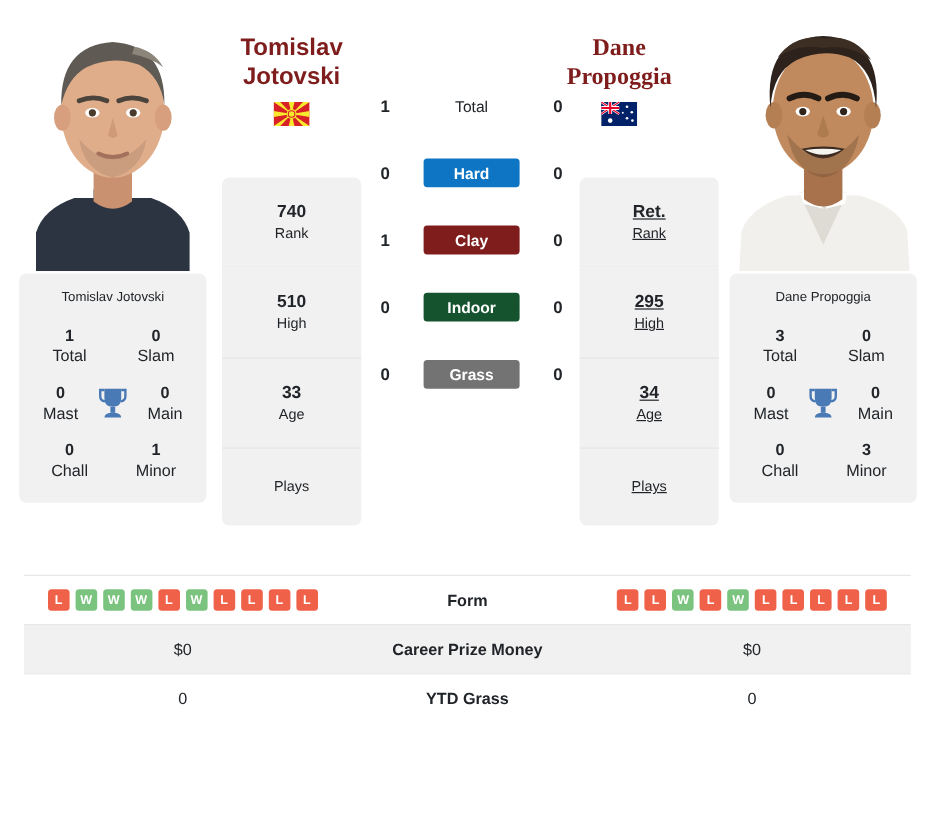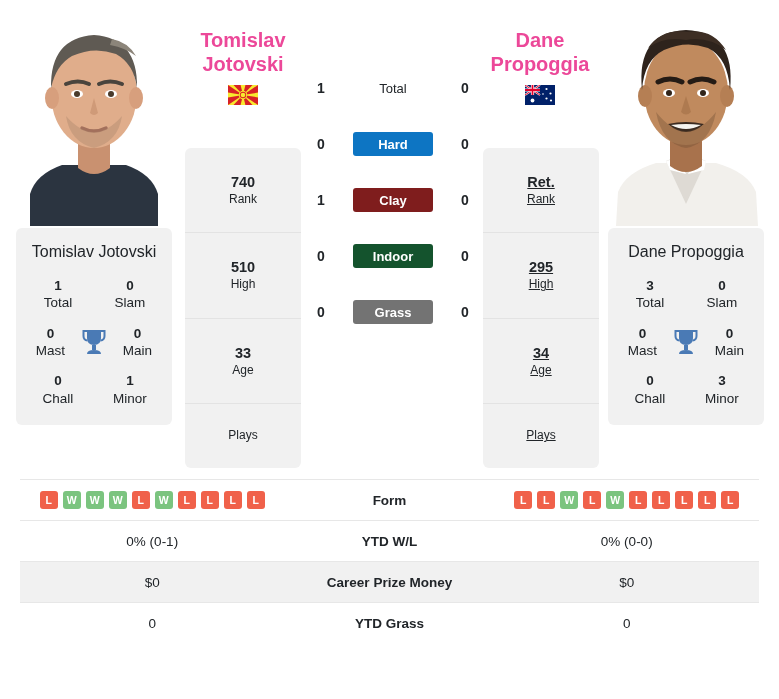--- a/index.html
+++ b/index.html
@@ -37,21 +37,21 @@
 
   .outer-card {
     margin-top: 2px;
     width: 156px;
     background: #f1f1f1;
     border-radius: 6px;
     padding: 10px 0 14px 0;
   }
   .outer-card .pname {
     text-align: center;
-    font-size: 16px;
+    font-size: 11px;
     color: #212529;
     padding: 4px 2px 2px 2px;
     line-height: 1.2;
   }
   .trio {
     display: flex;
     align-items: center;
     justify-content: space-between;
     padding: 9px 6px 4px 6px;
   }
@@ -79,44 +79,44 @@
     position: absolute;
     top: 148px;
     width: 116px;
   }
   .inner-col.left  { left: 185px; }
   .inner-col.right { left: 483px; text-decoration: underline; }
 
   .inner-box {
     background: #f1f1f1;
     text-align: center;
-    padding: 25px 4px;
+    padding: 20px 4px;
     line-height: 1.3;
     border-bottom: 1px solid #e3e3e3;
   }
   .inner-box:first-child { border-radius: 6px 6px 0 0; }
   .inner-box:last-child  { border-radius: 0 0 6px 6px; border-bottom: none; }
   .inner-box .num { font-size: 14.5px; font-weight: bold; display: block; }
   .inner-box .lbl { font-size: 12px; display: block; }
   .inner-box.plays { padding: 24px 4px; }
 
   
   .name-block {
     position: absolute;
     top: 28px;
     width: 150px;
     text-align: center;
   }
   .name-block.left  { left: 168px; }
-  .name-block.right { left: 465px; }
+  .name-block.right { left: 441px; font-family: Liberation Serif, serif; }
   .name-block .nm {
     font-size: 20px;
     font-weight: bold;
     line-height: 1.22;
-    color: #ec4899;
+    color: #7f1d1d;
     display: block;
   }
   .flag {
     margin: 8px auto 0 auto;
     width: 30px;
     height: 20px;
     display: block;
   }
 
   
@@ -501,25 +501,20 @@
             <span class="fbadge L">L</span>
             <span class="fbadge L">L</span>
             <span class="fbadge L">L</span>
             <span class="fbadge L">L</span>
             <span class="fbadge L">L</span>
           </span>
       </div>
     </div>
 
 
-    <div class="trow">
-      <div class="tcell">0% (0-1)</div>
-      <div class="tcell mid">YTD W/L</div>
-      <div class="tcell">0% (0-0)</div>
-    </div>
 
     <div class="trow shade">
       <div class="tcell">$0</div>
       <div class="tcell mid">Career Prize Money</div>
       <div class="tcell">$0</div>
     </div>
 
     <div class="trow">
       <div class="tcell">0</div>
       <div class="tcell mid">YTD Grass</div>

